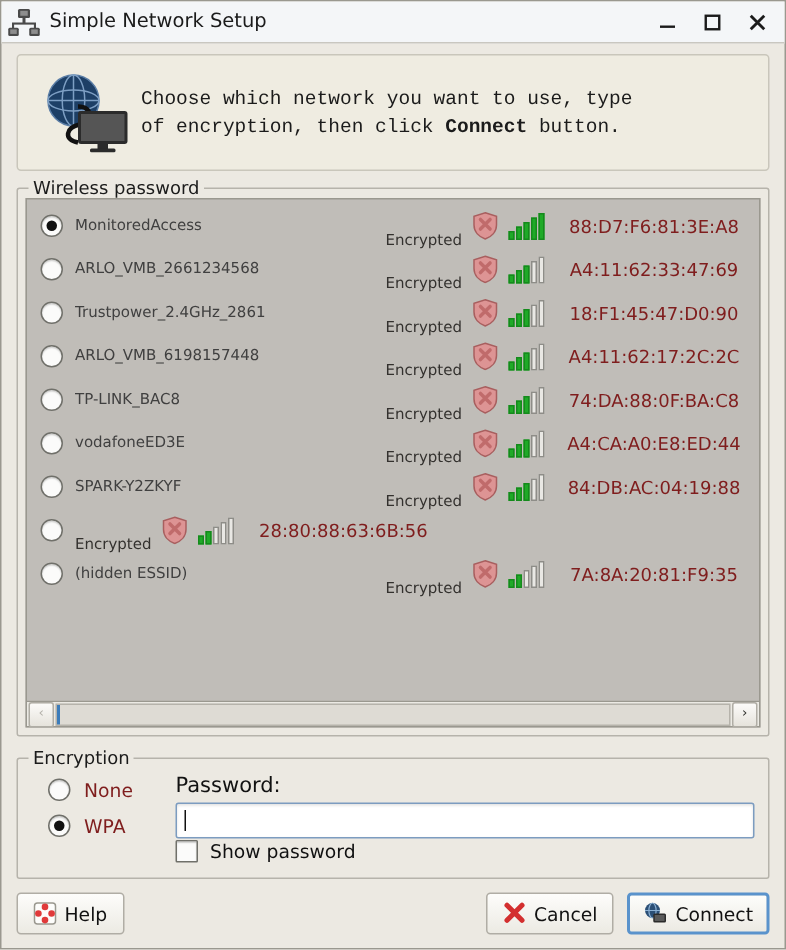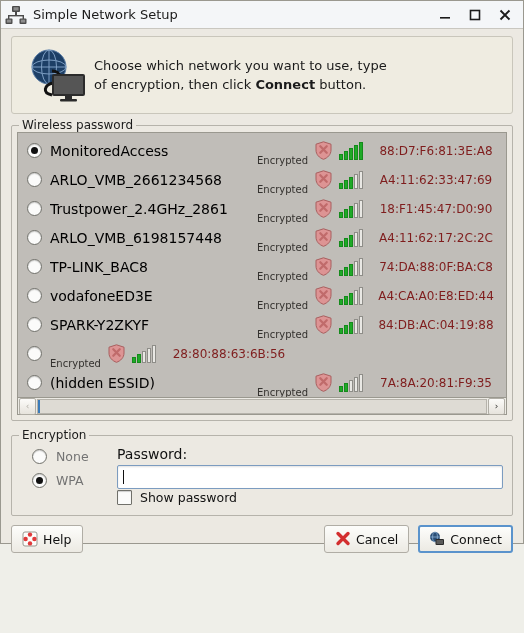--- a/index.html
+++ b/index.html
@@ -12,21 +12,21 @@
     font-family: "DejaVu Sans", sans-serif;
     font-size: 12px;
     color: #000000;
     background: #efefe9;
     overflow: hidden;
   }
 
   
   .window {
     width: 524px;
-    height: 544px;
+    height: 633px;
     box-sizing: border-box;
     background: #ece9e2;
     display: flex;
     flex-direction: column;
     border: 1px solid #9a988f;
   }
 
   
   .titlebar {
     height: 28px;
@@ -90,20 +90,21 @@
   .banner-icon {
     width: 66px;
     height: 60px;
     flex: 0 0 66px;
     margin-right: 6px;
   }
   .banner-text {
     font-size: 13px;
     line-height: 19px;
     color: #1b1b1b;
+    font-family: Liberation Mono, monospace;
   }
   .banner-text b {
     font-weight: bold;
   }
 
   
   .group {
     margin-top: 11px;
     position: relative;
     border: 1px solid #b6b3ab;
@@ -166,22 +167,22 @@
     content: "";
     position: absolute;
     left: 3px;
     top: 3px;
     width: 7px;
     height: 7px;
     border-radius: 50%;
     background: #111111;
   }
   .net-name {
-    font-size: 14px;
-    color: #000000;
+    font-size: 10px;
+    color: #404040;
     white-space: nowrap;
     flex: 1 1 auto;
     overflow: hidden;
   }
   .enc-label {
     font-size: 10px;
     color: #33312e;
     margin-right: 7px;
     white-space: nowrap;
     margin-top: 20px;
@@ -289,21 +290,21 @@
   .enc-opt {
     display: flex;
     align-items: center;
   }
   .enc-opt .radio {
     margin-left: 11px;
     margin-right: 9px;
   }
   .enc-opt-label {
     font-size: 12.5px;
-    color: #737373;
+    color: #7f1d1d;
   }
   .pw-area {
     flex: 1 1 auto;
   }
   .pw-label {
     font-size: 14px;
     color: #111111;
     margin-bottom: 3px;
   }
   .pw-input {

